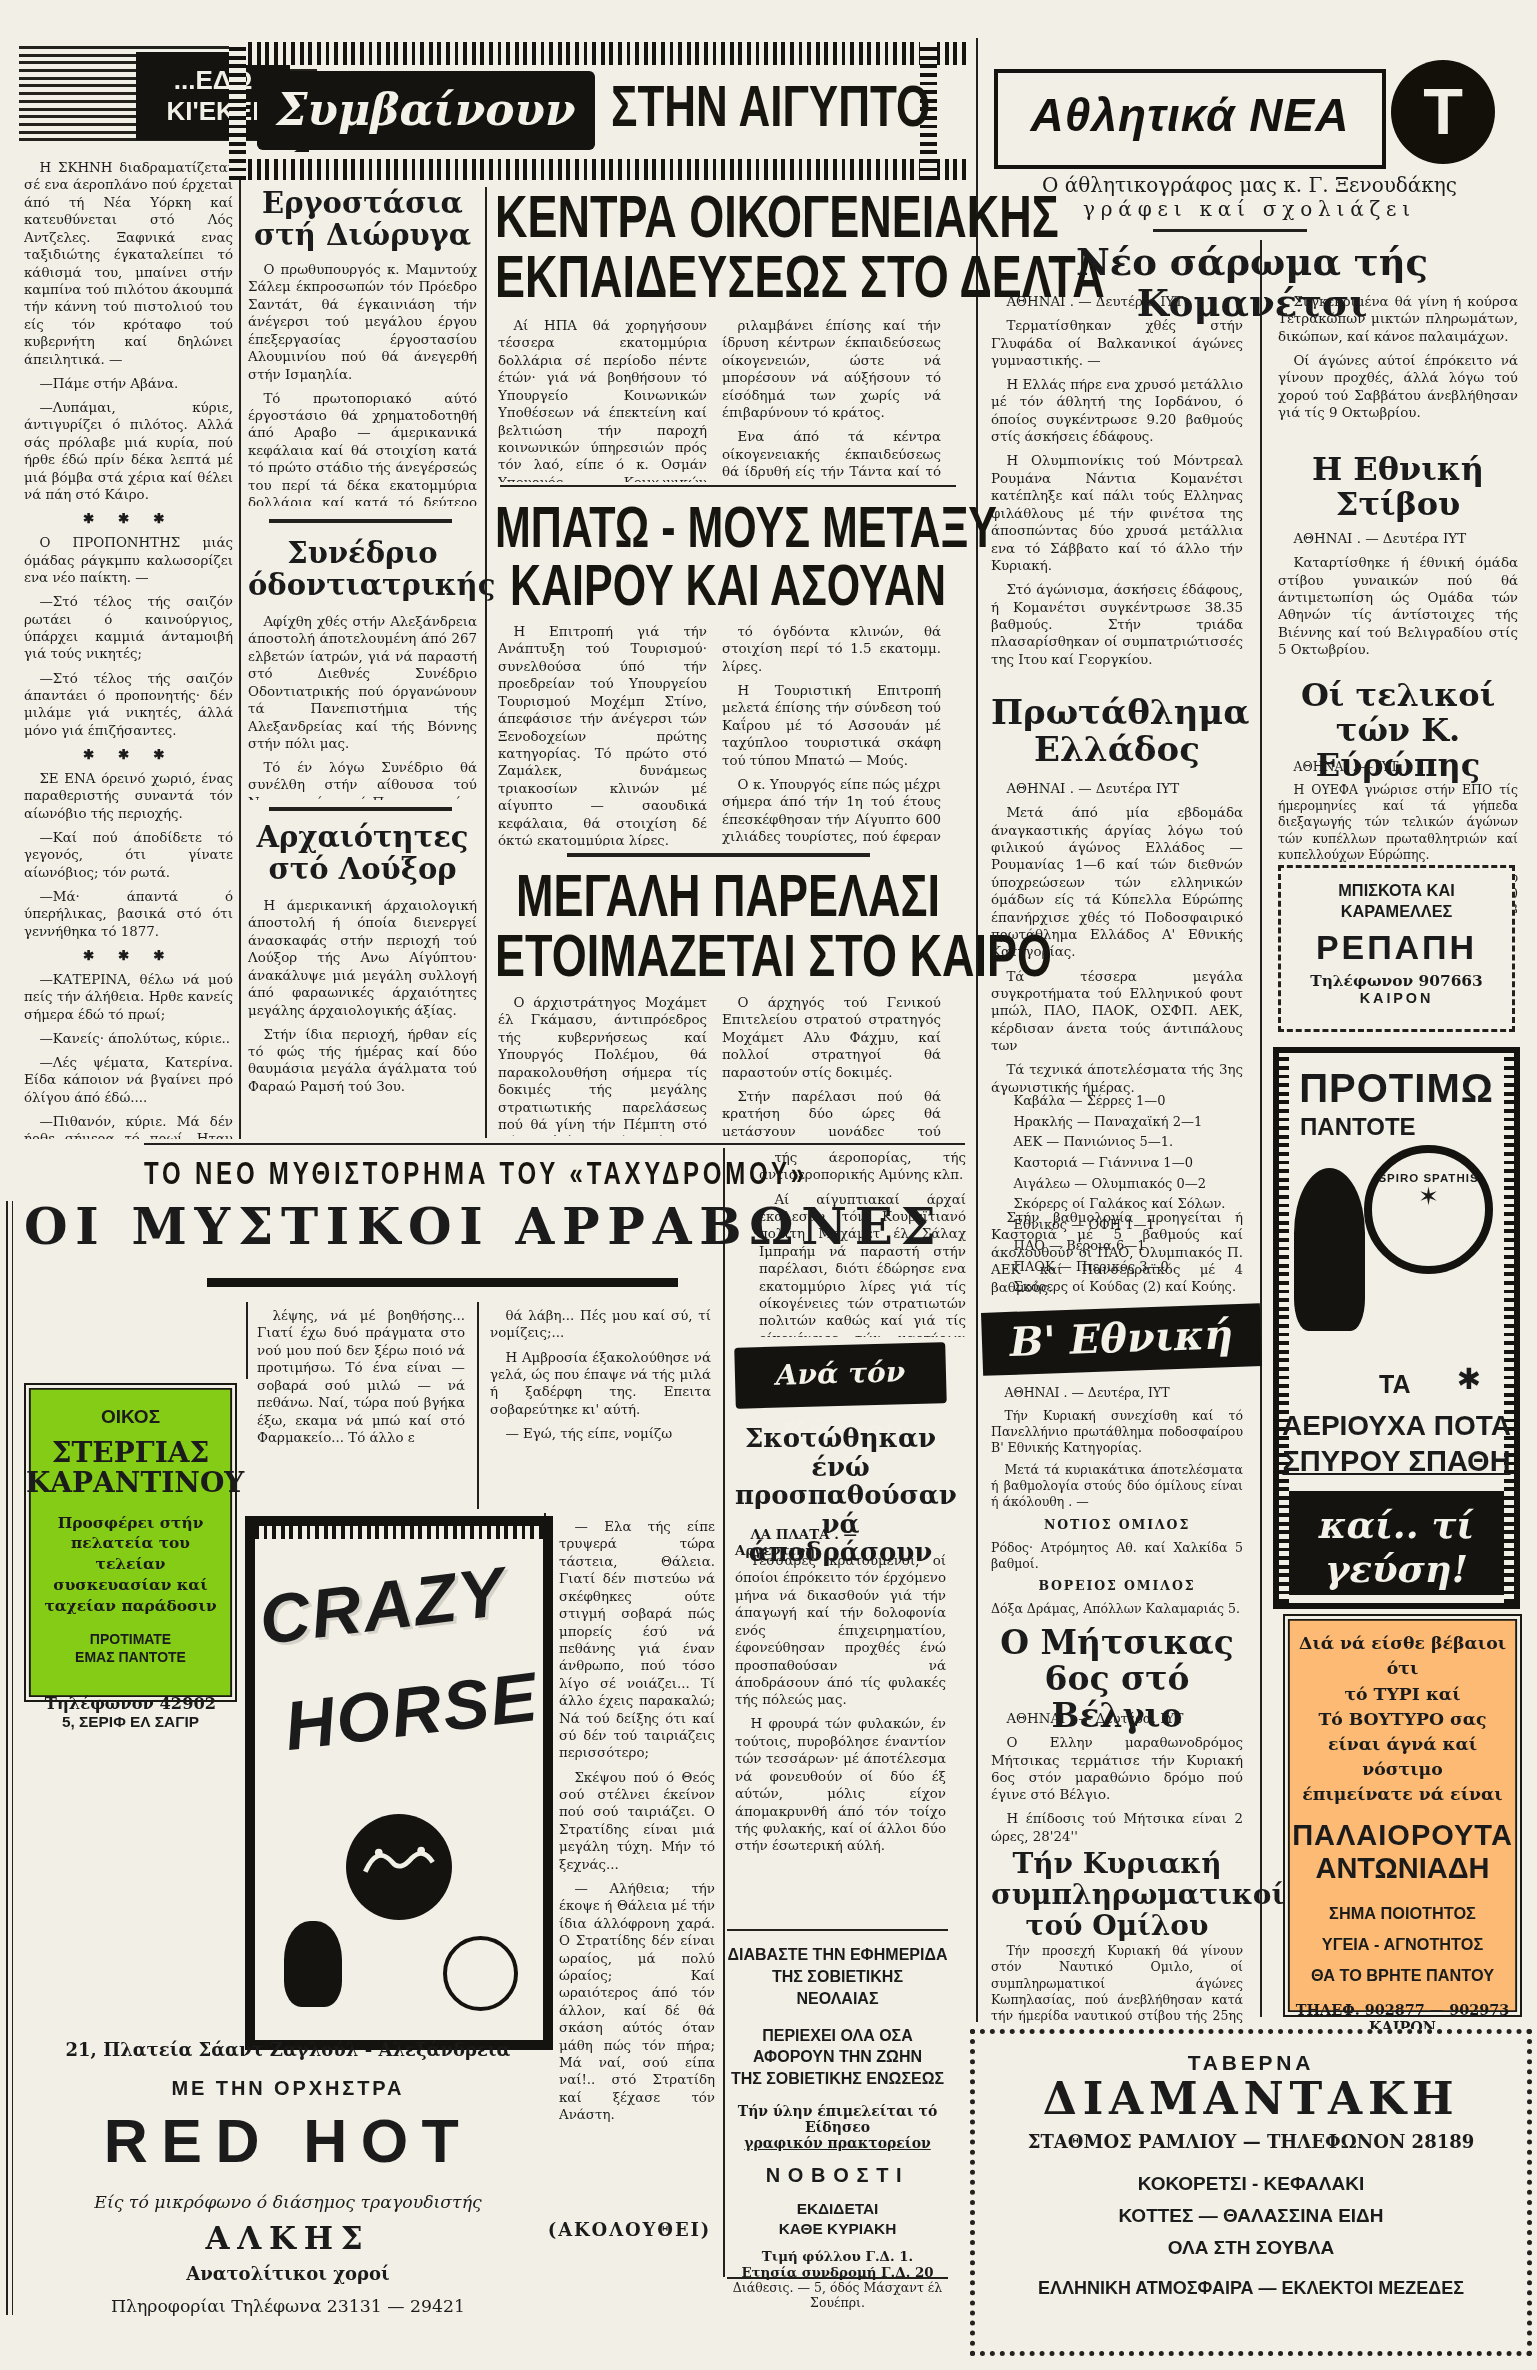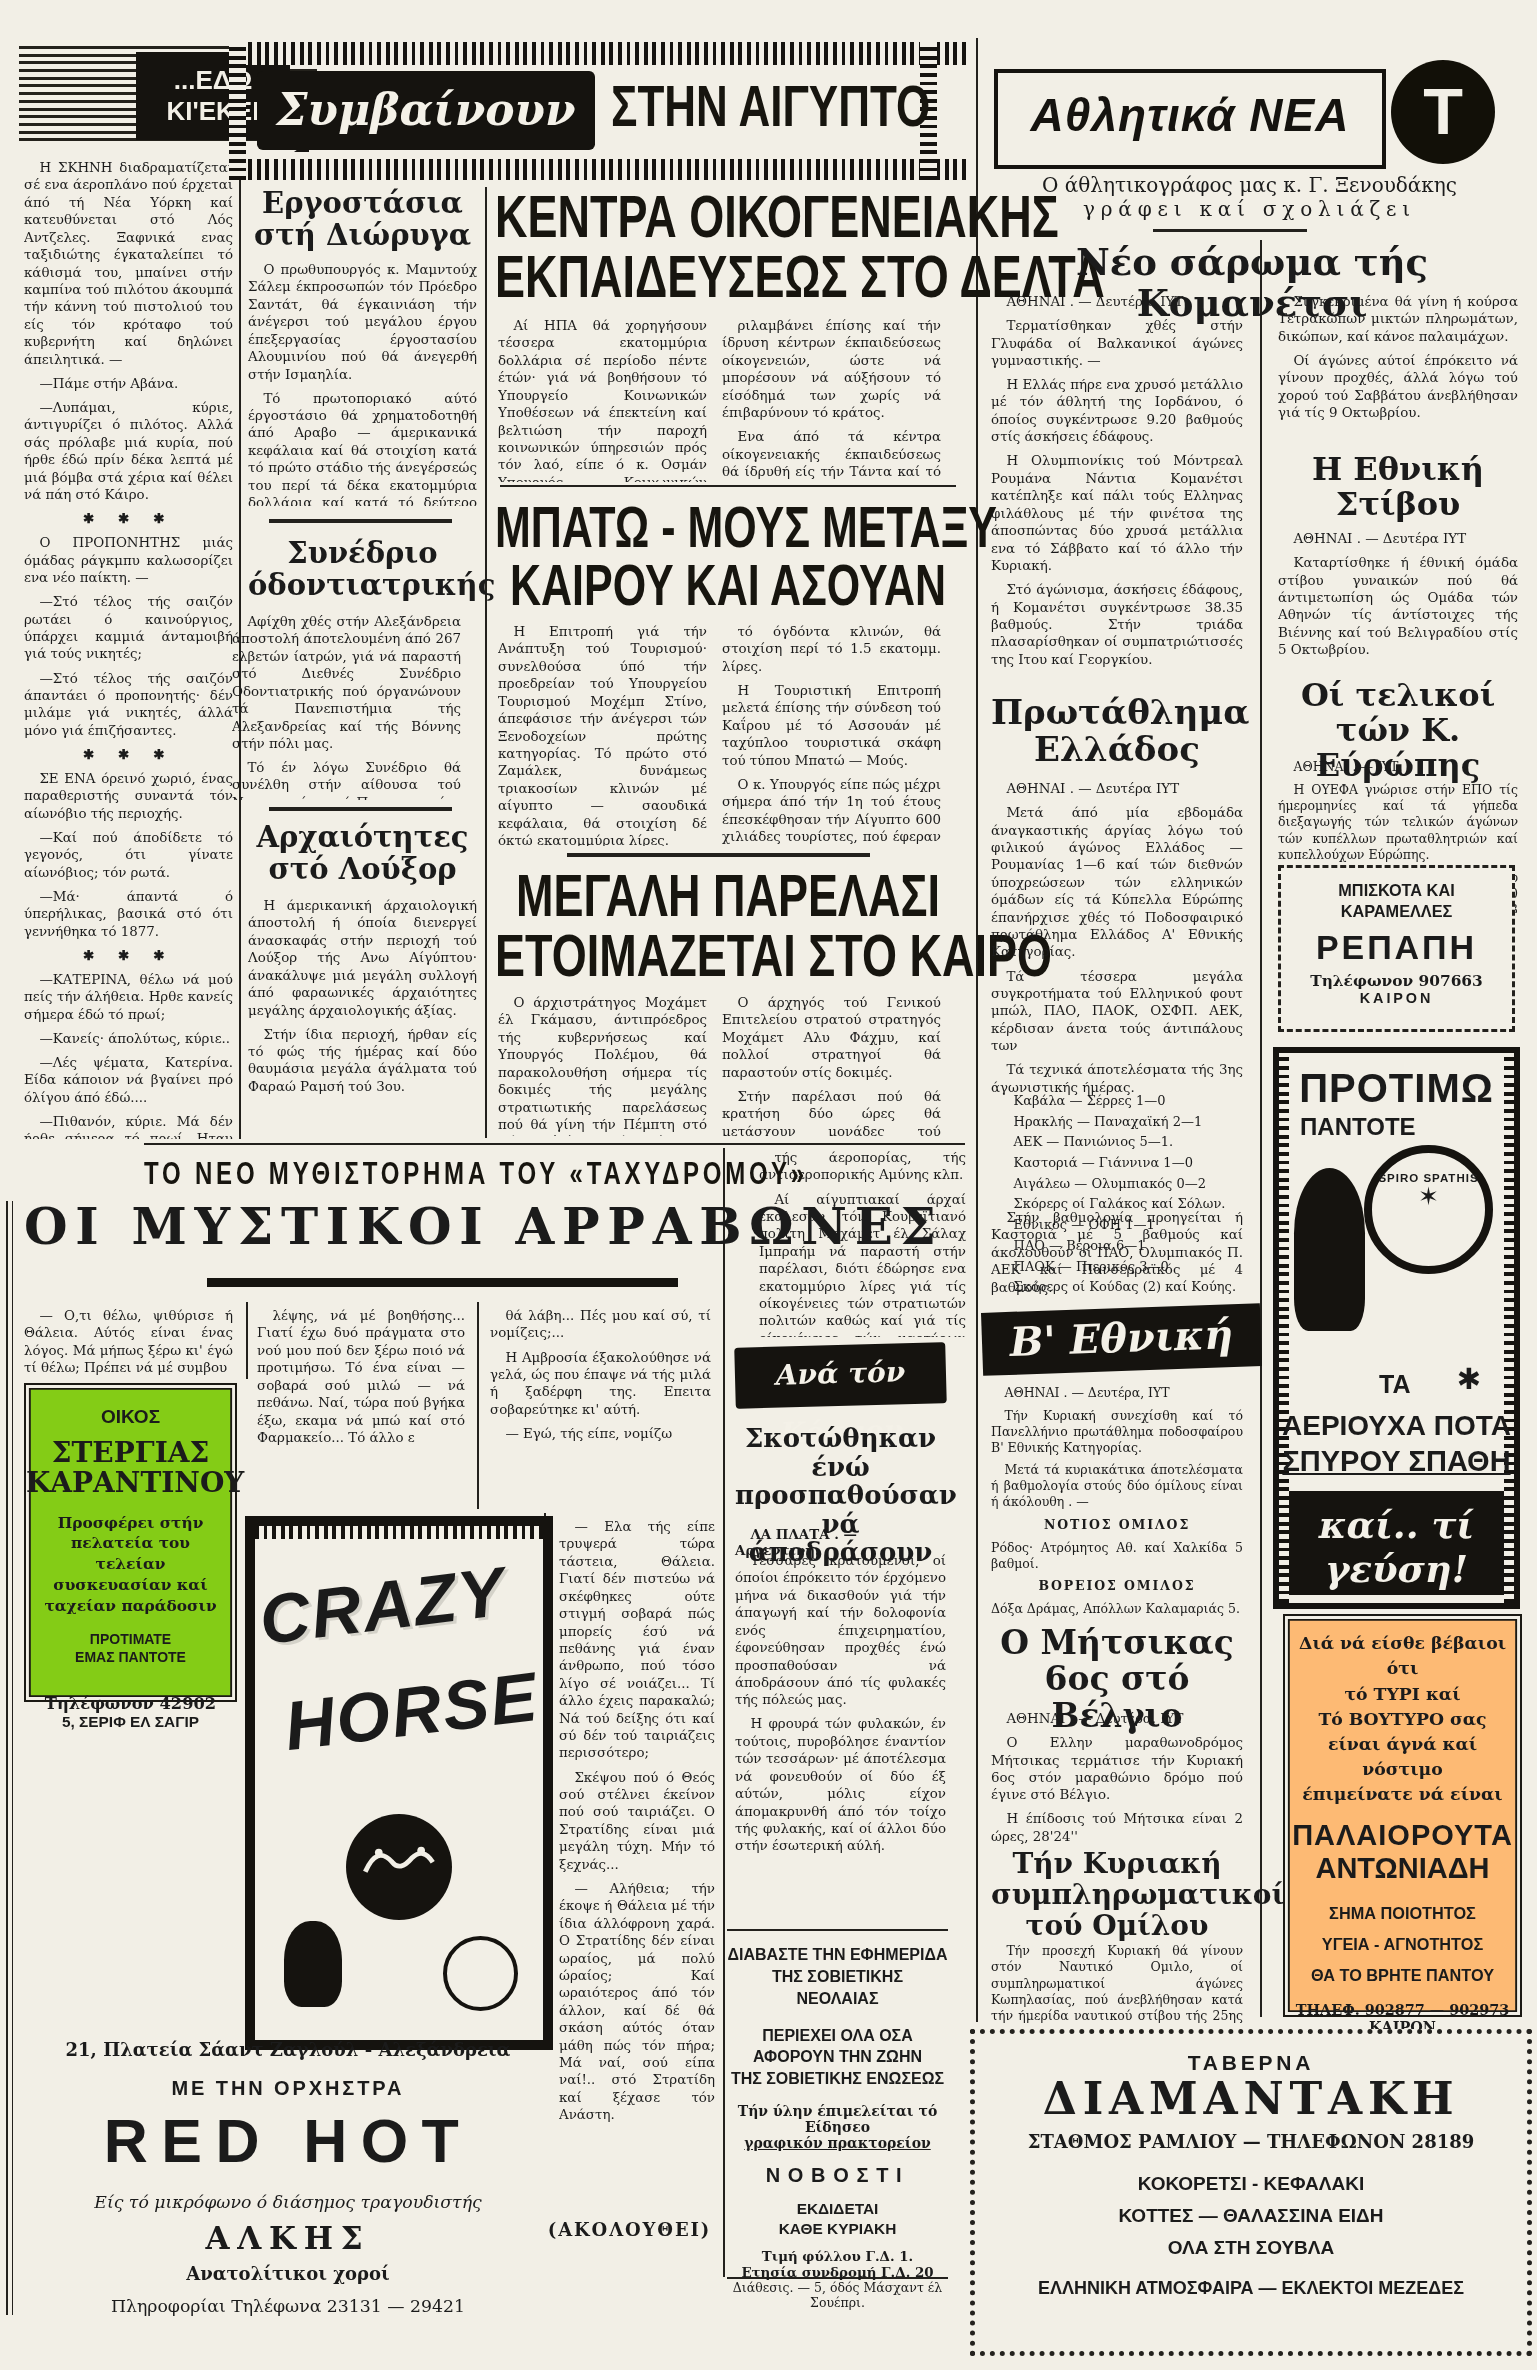--- a/index.html
+++ b/index.html
@@ -97,21 +97,21 @@
   <div class="col" style="left:248px;top:261px;width:229px;height:245px;overflow:hidden">
       <p>Ο πρωθυπουργός κ. Μαμντούχ Σάλεμ έκπροσωπών τόν Πρόεδρο Σαντάτ, θά έγκαινιάση τήν άνέγερσι τού μεγάλου έργου έπεξεργασίας έργοστασίου Αλουμινίου πού θά άνεγερθή στήν Ισμαηλία.</p>
       <p>Τό πρωτοποριακό αύτό έργοστάσιο θά χρηματοδοτηθή άπό Αραβο — άμερικανικά κεφάλαια καί θά στοιχίση κατά τό πρώτο στάδιο τής άνεγέρσεώς του περί τά δέκα εκατομμύρια δολλάρια καί κατά τό δεύτερο στάδιο περί τά εξήντα εκατομμύρια.</p>
     </div>
   <div class="hrule" style="left:269px;top:519px;width:183px;height:3.8px"></div>
 
   <div class="abs serifhead" style="left:248px;top:538px;width:229px;font-size:29px">
     <div>Συνέδριο</div>
     <div>όδοντιατρικής</div>
   </div>
-  <div class="col" style="left:232px;top:613px;width:229px;height:187px;overflow:hidden">
+  <div class="col" style="left:248px;top:613px;width:229px;height:187px;overflow:hidden">
       <p>Αφίχθη χθές στήν Αλεξάνδρεια άποστολή άποτελουμένη άπό 267 ελβετών ίατρών, γιά νά παραστή στό Διεθνές Συνέδριο Οδοντιατρικής πού όργανώνουν τά Πανεπιστήμια τής Αλεξανδρείας καί τής Βόννης στήν πόλι μας.</p>
       <p>Τό έν λόγω Συνέδριο θά συνέλθη στήν αίθουσα τού Νοσοκομείου τού Πανεπιστημίου στό Σιάτμπυ τής πόλεώς μας.</p>
     </div>
   <div class="hrule" style="left:269px;top:807px;width:183px;height:3.8px"></div>
 
   <div class="abs serifhead" style="left:248px;top:822px;width:229px;font-size:29px">
     <div>Αρχαιότητες</div>
     <div>στό Λούξορ</div>
   </div>
   <div class="col" style="left:248px;top:897px;width:229px;height:240px;overflow:hidden">
@@ -260,23 +260,20 @@
   <div class="col" style="left:991px;top:1943px;width:252px;height:82px;overflow:hidden;font-size:12.5px">
       <p>Τήν προσεχή Κυριακή θά γίνουν στόν Ναυτικό Ομιλο, οί συμπληρωματικοί άγώνες Κωπηλασίας, πού άνεβλήθησαν κατά τήν ήμερίδα ναυτικού στίβου τής 25ης Σεπτεμβρίου· λόγω τού σκότους.</p>
     </div>
 
   <div class="abs hl" style="left:144px;top:1159px;width:576px">
     <span class="tall" style="font-size:24px;letter-spacing:3.8px">ΤΟ ΝΕΟ ΜΥΘΙΣΤΟΡΗΜΑ ΤΟΥ «ΤΑΧΥΔΡΟΜΟΥ»</span>
   </div>
   <div class="abs serifhead" style="left:24px;top:1199px;width:701px;font-size:50px;letter-spacing:7.7px;white-space:nowrap">ΟΙ ΜΥΣΤΙΚΟΙ ΑΡΡΑΒΩΝΕΣ</div>
   <div class="thickbar" style="left:207px;top:1278px;width:471px"></div>
 
-  <div class="col" style="left:24px;top:1307px;width:209px;height:73px;overflow:hidden">
-      <p>— Ο,τι θέλω, ψιθύρισε ή Θάλεια. Αύτός είναι ένας λόγος. Μά μήπως ξέρω κι' έγώ τί θέλω; Πρέπει νά μέ συμβου</p>
-    </div>
   <div class="col" style="left:257px;top:1307px;width:208px;height:200px;overflow:hidden">
       <p>λέψης, νά μέ βοηθήσης... Γιατί έχω δυό πράγματα στο νού μου πού δεν ξέρω ποιό νά προτιμήσω. Τό ένα είναι — σοβαρά σού μιλώ — νά πεθάνω. Ναί, τώρα πού βγήκα έξω, εκαμα νά μπώ καί στό Φαρμακείο... Τό άλλο ε</p>
     </div>
   <div class="col" style="left:490px;top:1307px;width:221px;height:200px;overflow:hidden">
       <p>θά λάβη... Πές μου καί σύ, τί νομίζεις;...</p>
       <p>Η Αμβροσία έξακολούθησε νά γελά, ώς που έπαψε νά τής μιλά ή ξαδέρφη της. Επειτα σοβαρεύτηκε κι' αύτή.</p>
       <p>— Εγώ, τής είπε, νομίζω</p>
     </div>
   <div class="col" style="left:559px;top:1518px;width:156px;height:692px;overflow:hidden">
       <p>— Ελα τής είπε τρυψερά τώρα τάστεια, Θάλεια. Γιατί δέν πιστεύω νά σκέφθηκες ούτε στιγμή σοβαρά πώς μπορείς έσύ νά πεθάνης γιά έναν άνθρωπο, πού τόσο λίγο σέ νοιάζει... Τί άλλο έχεις παρακαλώ; Νά τού δείξης ότι καί σύ δέν τού ταιριάζεις περισσότερο;</p>

